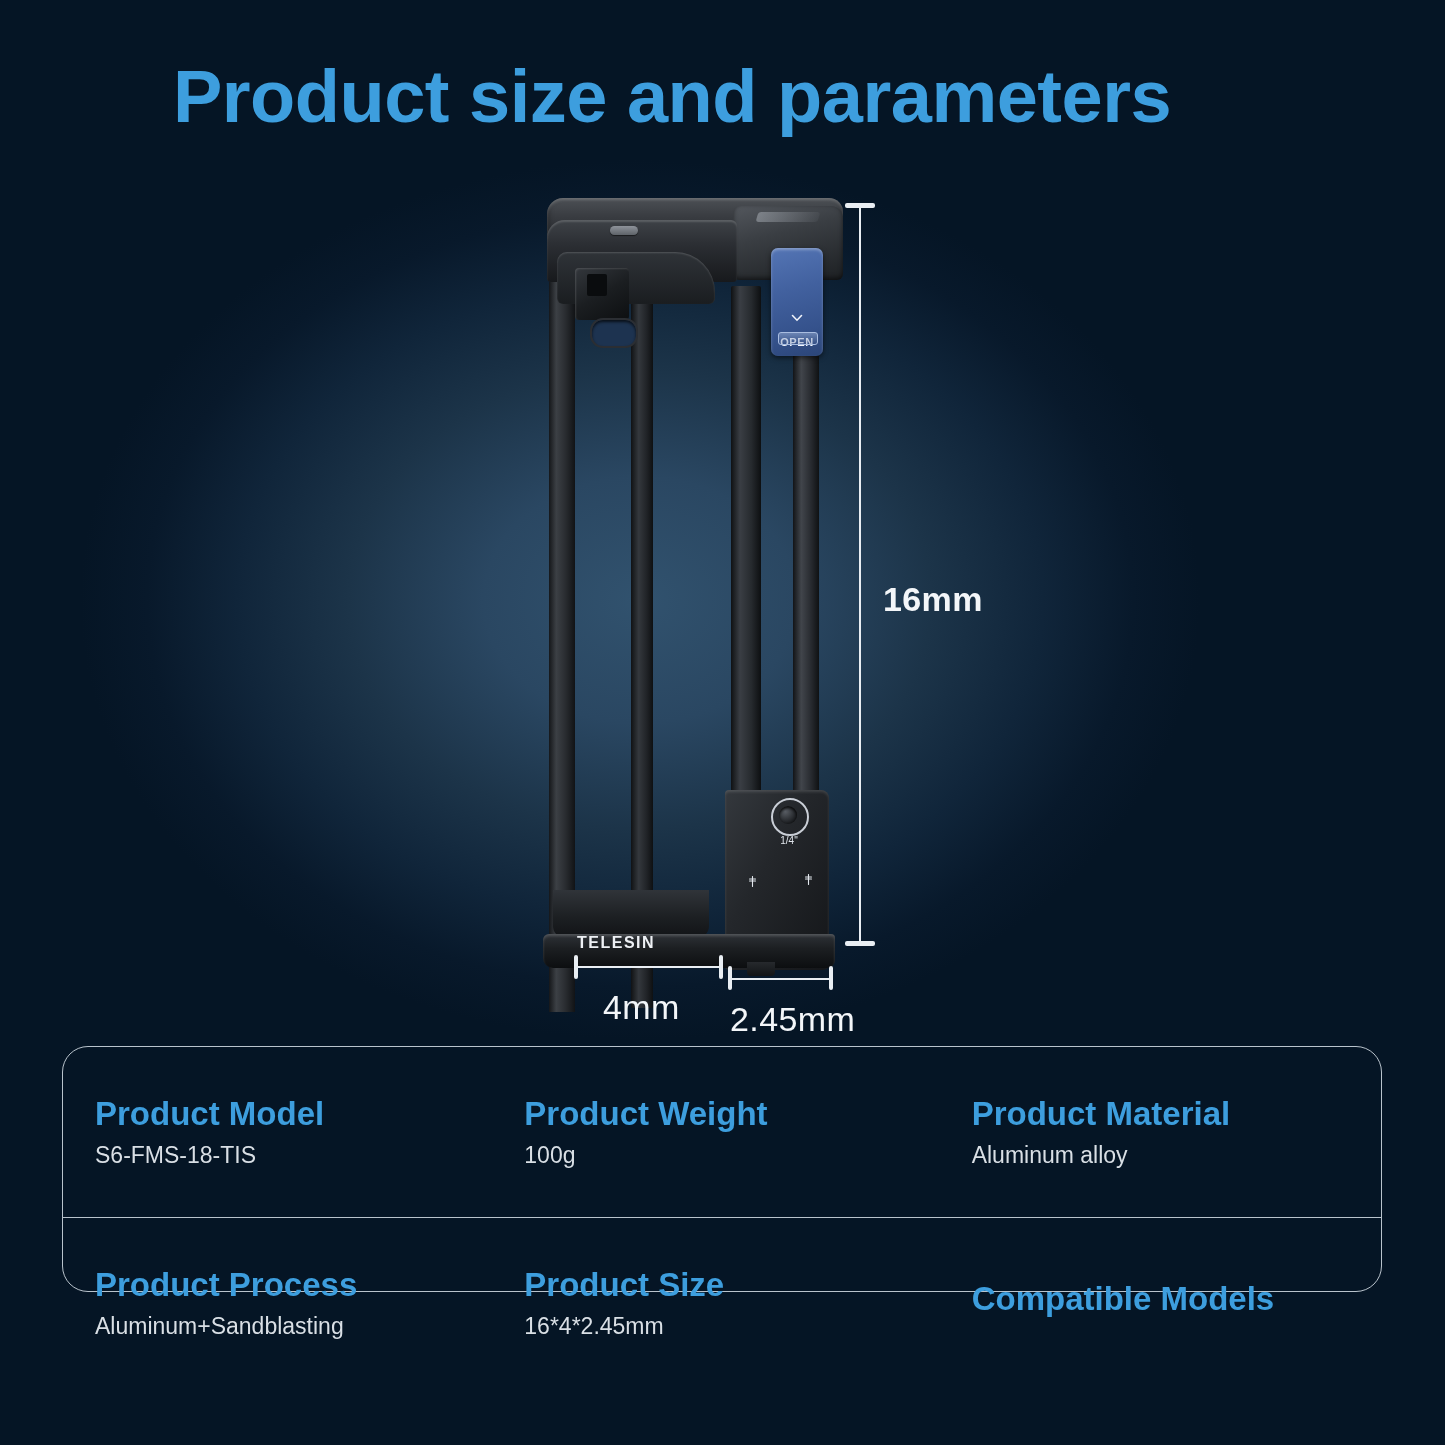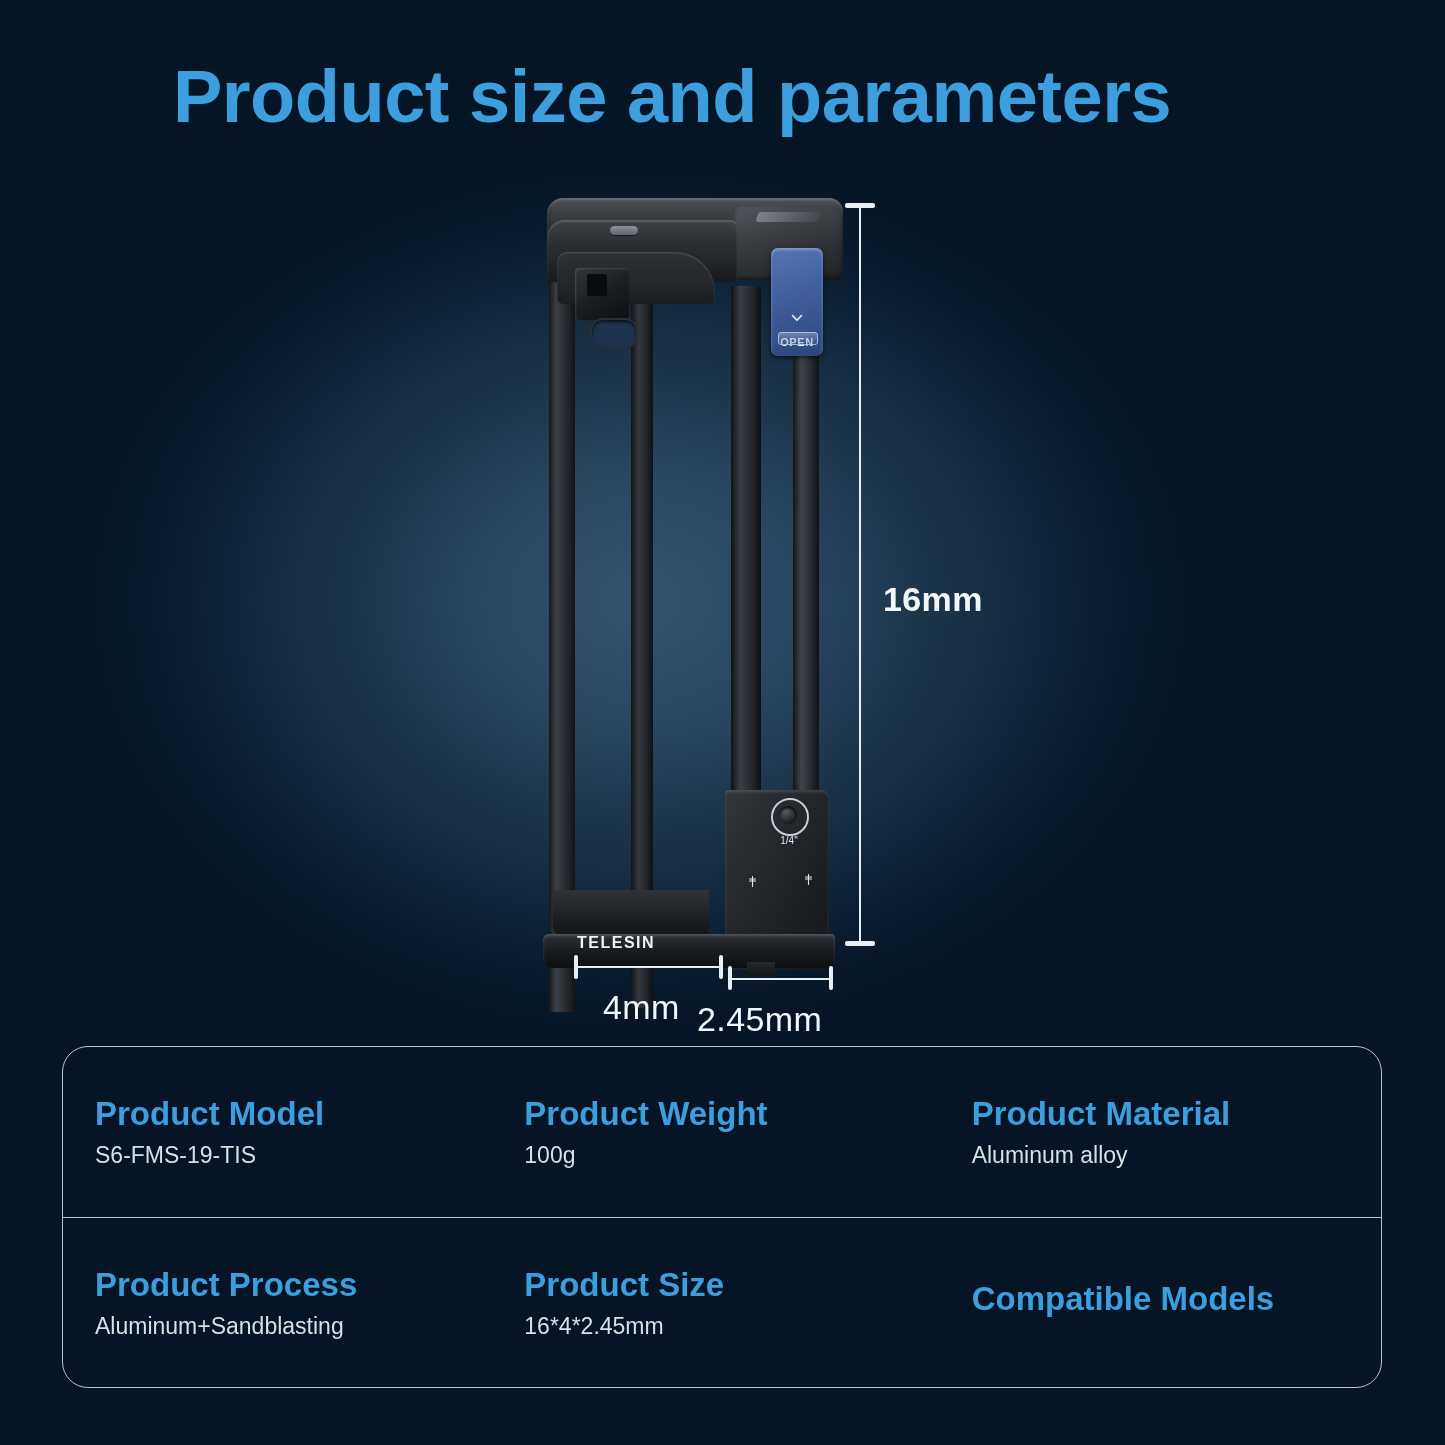--- a/index.html
+++ b/index.html
@@ -213,29 +213,29 @@
   #dim-v-label  { left: 883px; top: 580px; font-weight: bold; }
 
   #dim-h1-line  { left: 575px; top: 966px; width: 148px; height: 2px; }
   #dim-h1-cap-l { left: 574px; top: 955px; width: 4px; height: 24px; border-radius: 2px; }
   #dim-h1-cap-r { left: 719px; top: 955px; width: 4px; height: 24px; border-radius: 2px; }
   #dim-h1-label { left: 603px; top: 988px; }
 
   #dim-h2-line  { left: 729px; top: 978px; width: 104px; height: 2px; }
   #dim-h2-cap-l { left: 728px; top: 966px; width: 4px; height: 24px; border-radius: 2px; }
   #dim-h2-cap-r { left: 829px; top: 966px; width: 4px; height: 24px; border-radius: 2px; }
-  #dim-h2-label { left: 697px; top: 1000px; }
+  #dim-h2-label { left: 730px; top: 1000px; }
 
   
   #spec-table {
     position: absolute;
     left: 62px;
     top: 1046px;
     width: 1320px;
-    height: 342px;
+    height: 246px;
     border: 1.6px solid #b9c3cc;
     border-radius: 26px;
     box-sizing: border-box;
     background: rgba(5, 22, 40, 0.30);
   }
   .spec-row {
     display: flex;
     height: 171px;
     box-sizing: border-box;
   }
@@ -329,21 +329,21 @@
 
   <div class="dim-line" id="dim-h2-line"></div>
   <div class="dim-line" id="dim-h2-cap-l"></div>
   <div class="dim-line" id="dim-h2-cap-r"></div>
   <div class="dim-label" id="dim-h2-label">2.45mm</div>
 
   <div id="spec-table">
     <div class="spec-row top">
       <div class="spec-cell">
         <div class="spec-key">Product Model</div>
-        <div class="spec-val">S6-FMS-19-TIS</div>
+        <div class="spec-val">S6-FMS-18-TIS</div>
       </div>
       <div class="spec-cell">
         <div class="spec-key">Product Weight</div>
         <div class="spec-val">100g</div>
       </div>
       <div class="spec-cell">
         <div class="spec-key">Product Material</div>
         <div class="spec-val">Aluminum alloy</div>
       </div>
     </div>

